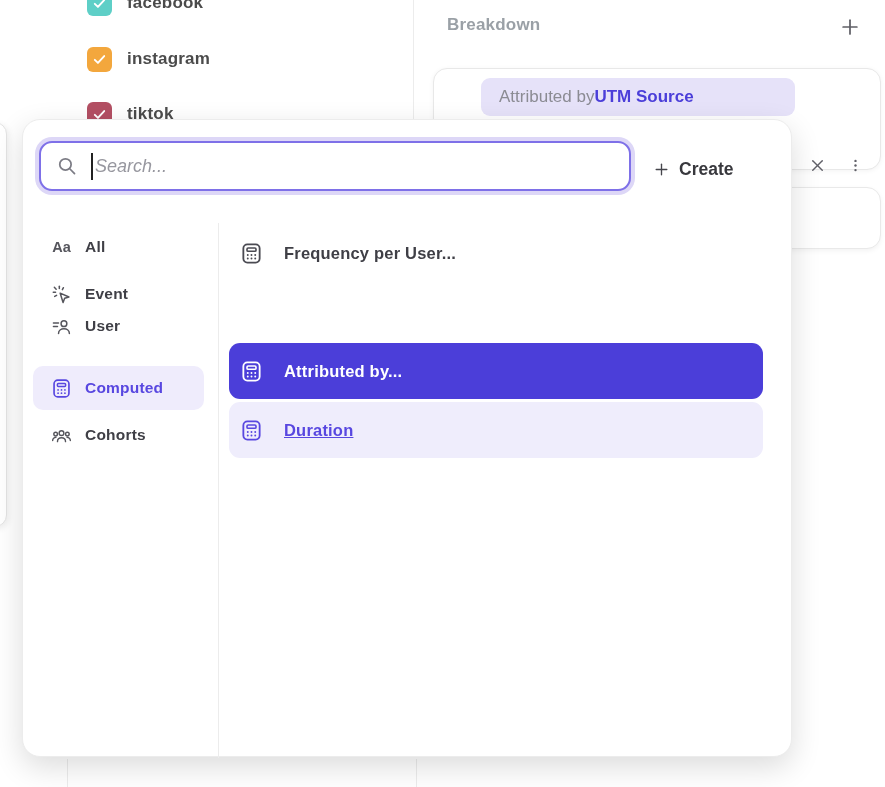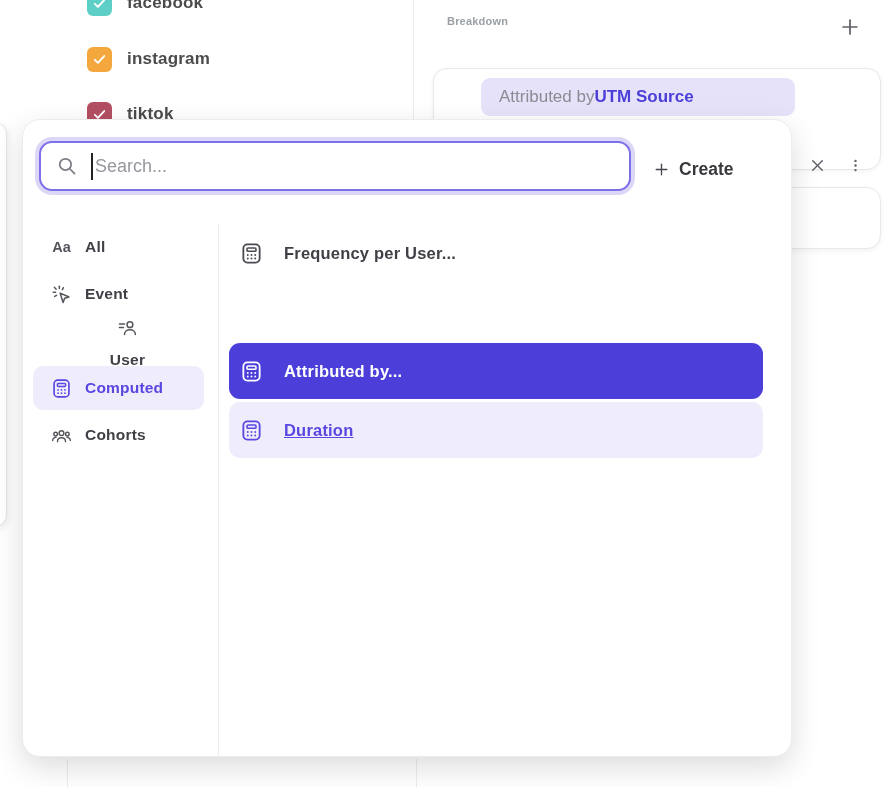--- a/index.html
+++ b/index.html
@@ -14,21 +14,21 @@
   .v-line { position:absolute; width:1px; background:#ececec; }
   .channel-row { position:absolute; left:87px; display:flex; align-items:center; gap:15px; height:26px; }
   .checkbox { width:25px; height:25px; border-radius:6px; display:flex; align-items:center; justify-content:center; flex:0 0 auto; }
   .checkbox svg { width:15px; height:15px; }
   .channel-label { font-size:17px; font-weight:600; color:#4b4b4b; letter-spacing:.2px; }
 
   .left-card { position:absolute; left:-30px; top:122px; width:37px; height:405px;
     background:#fff; border:1px solid #e3e3e3; border-radius:12px;
     box-shadow:2px 2px 6px rgba(0,0,0,.07); z-index:2; }
 
-  .breakdown-title { position:absolute; left:447px; top:15px; font-size:11px; font-weight:600; color:#9aa0a6; letter-spacing:.2px; }
+  .breakdown-title { position:absolute; left:447px; top:15px; font-size:17px; font-weight:600; color:#9aa0a6; letter-spacing:.2px; }
   .icon-btn { display:flex; align-items:center; justify-content:center; cursor:pointer; background:none; border:none; }
   .breakdown-plus { position:absolute; left:837px; top:14px; width:26px; height:26px; color:#5f5f66; }
 
   .breakdown-card { position:absolute; left:433px; top:68px; width:448px; height:102px;
     background:#fff; border:1px solid #e8e8e8; border-radius:14px;
     box-shadow:0 1px 5px rgba(0,0,0,.05); z-index:1; }
   .drag-handle { position:absolute; left:3px; top:88px; width:16px; height:16px; color:#8f8f97; cursor:grab; }
   .prop-type-icon { position:absolute; left:18px; top:84px; font-size:16px; font-weight:700; color:#178a50; }
   .prop-type-icon .star { position:absolute; left:-3px; bottom:-5px; font-size:10px; }
   .attr-chip { position:absolute; left:47px; top:9px; width:314px; height:38px; border-radius:9px;
@@ -48,21 +48,21 @@
     background:#fff; border:1px solid #ececec; border-radius:18px;
     box-shadow:0 10px 30px rgba(0,0,0,.14); z-index:5; }
 
   .search-box { position:absolute; left:16px; top:21px; width:592px; height:50px;
     background:#fff; border:2px solid #7e70e8; border-radius:13px;
     box-shadow:0 0 0 4px #ddd7f7; display:flex; align-items:center; }
   .search-icon { position:absolute; left:15px; top:12px; width:22px; height:22px; color:#7c7c85; }
   .search-caret { position:absolute; left:50px; top:10px; width:2px; height:27px; background:#222; }
   .search-box input { position:absolute; left:54px; top:0; width:520px; height:46px;
     border:none; outline:none; background:transparent; font-family:"Liberation Sans",sans-serif;
-    font-size:18px; color:#333; }
+    font-size:18px; color:#333;font-style:italic; }
   .search-box input::placeholder { color:#97979f; }
 
   .create-btn { position:absolute; left:630px; top:30px; width:126px; height:38px;
     display:flex; align-items:center; gap:9px; color:#38383d; cursor:pointer; background:none; border:none; }
   .create-btn .plus { width:17px; height:17px; color:#46464c; }
   .create-btn .lbl { font-size:17.5px; font-weight:600; font-family:"Liberation Sans",sans-serif; }
 
   .popup-divider { position:absolute; left:195px; top:103px; width:1px; height:535px; background:#ececec; }
 
   .cat-row { position:absolute; left:10px; width:171px; height:44px; border-radius:10px;
@@ -240,21 +240,21 @@
     <span class="clabel">All</span>
   </div>
   <div class="cat-row" style="top:152px;">
     <span class="cicon">
       <svg viewBox="0 0 24 24" width="21" height="21">
           <use href="#ico-event"></use>
         </svg>
     </span>
     <span class="clabel">Event</span>
   </div>
-  <div class="cat-row" style="top:197px;flex-direction:column;">
+  <div class="cat-row" style="top:184px;">
     <span class="cicon">
       <svg viewBox="0 0 24 24" width="21" height="21">
           <use href="#ico-user"></use>
         </svg>
     </span>
     <span class="clabel">User</span>
   </div>
   <div class="cat-row" style="top:293px;">
     <span class="cicon">
       <svg viewBox="0 0 24 24" width="21" height="21">

